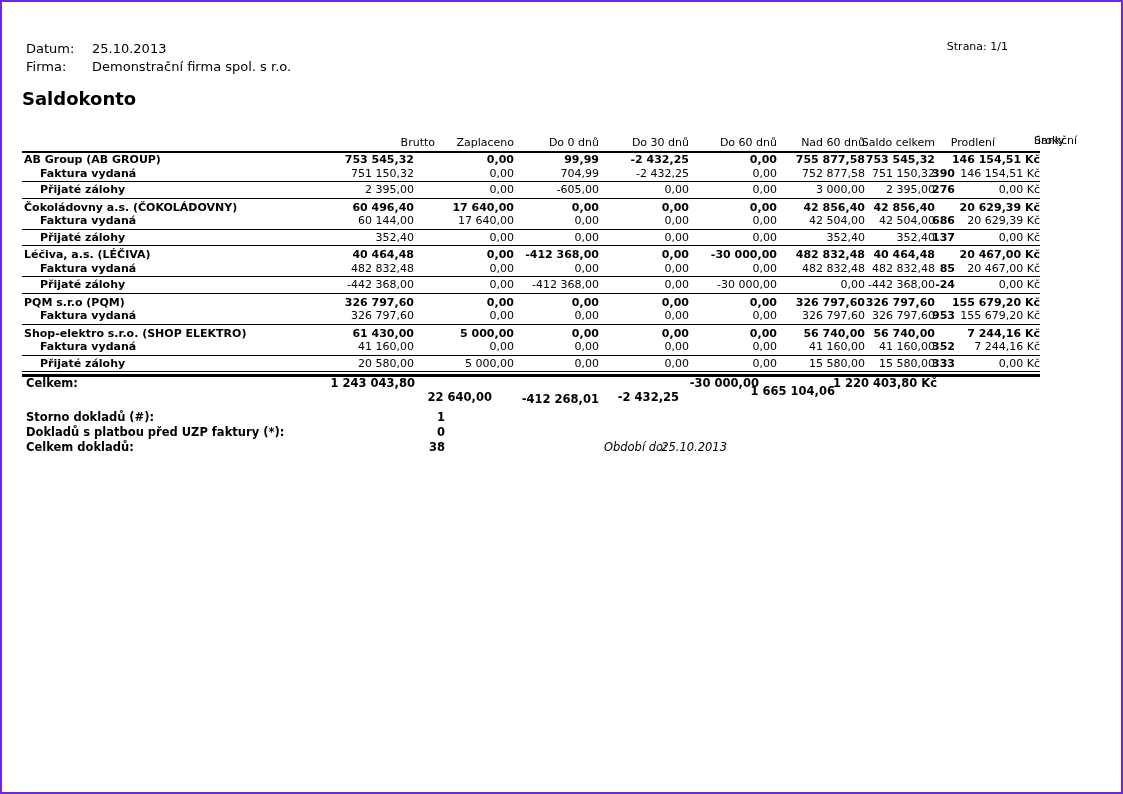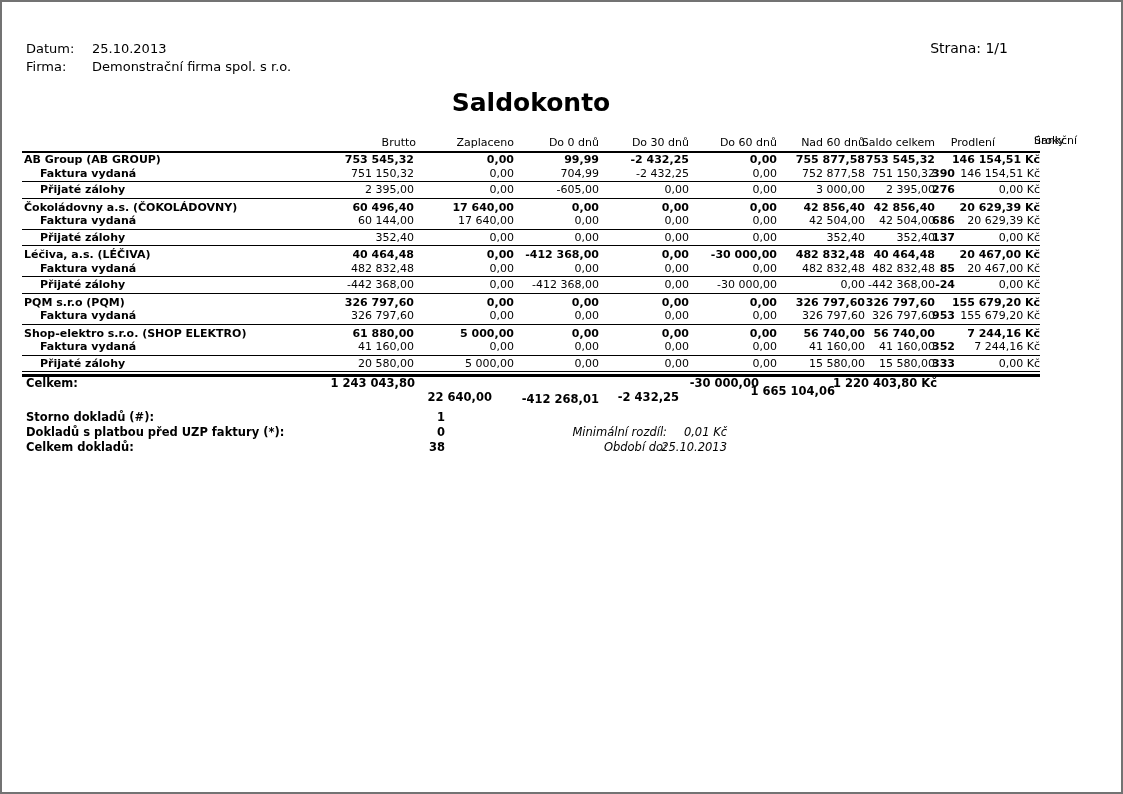--- a/index.html
+++ b/index.html
@@ -1,31 +1,31 @@
 <!DOCTYPE html>
 <html><head>
 <meta charset="utf-8">
 <style>
   * { margin:0; padding:0; box-sizing:border-box; }
   html,body { width:1123px; height:794px; background:#e8e8e8; }
   body { font-family:"DejaVu Sans","Liberation Sans",sans-serif; color:#000; }
   .page {
     position:absolute; left:0; top:0; width:1123px; height:794px;
-    background:#fff; border:2px solid #737373;
+    background:#fff; border:2px solid #6d28d9;
   }
   .meta { position:absolute; left:24px; top:38px; font-size:13px; line-height:18px; }
   .meta-row { display:flex; }
   .meta-label { width:66px; }
-  .strana { position:absolute; right:113px; top:38px; font-size:14px; }
-  .title { position:absolute; left:20px; top:86px; width:1018px; text-align:center;
-           font-size:25px; font-weight:bold; }
+  .strana { position:absolute; right:113px; top:38px; font-size:11px; }
+  .title { position:absolute; left:20px; top:86px; width:1018px; 
+           font-size:18px; font-weight:bold; }
   .report { position:absolute; left:20px; top:118px; width:1018px; }
   .thead { position:relative; height:31px; font-size:11px; }
   .thead span { position:absolute; bottom:2px; white-space:nowrap; }
-  .h-brutto   { right:624px; }
+  .h-brutto   { right:605px; }
   .h-zapl     { right:526px; }
   .h-do0      { right:441px; }
   .h-do30     { right:351px; }
   .h-do60     { right:263px; }
   .h-nad60    { right:175px; }
   .h-saldo    { right:105px; }
   .h-prodleni { right:45px; }
   .h-sank     { right:6px; text-align:right; line-height:13px; }
   .rule-header { height:2px; background:#000; }
   .t-row { display:grid; grid-template-columns:300px 92px 100px 85px 90px 88px 88px 70px 20px 85px;
@@ -420,21 +420,21 @@
             <span>953</span>
           </div>
           <div class="c-num c-sankcni">
             <span>155 679,20 Kč</span>
           </div>
         </div>
         <div class="t-rule-end"></div>
         <div class="t-row summary">
           <div class="c-label">Shop-elektro s.r.o. (SHOP ELEKTRO)</div>
           <div class="c-num c-brutto">
-            <span>61 880,00</span>
+            <span>61 430,00</span>
           </div>
           <div class="c-num c-zaplaceno">
             <span>5 000,00</span>
           </div>
           <div class="c-num c-do0">
             <span>0,00</span>
           </div>
           <div class="c-num c-do30">
             <span>0,00</span>
           </div>
@@ -541,23 +541,19 @@
       <span class="count-value">1</span>
     </div>
     <div class="count-row">
       <span class="count-label">Dokladů s platbou před UZP faktury (*):</span>
       <span class="count-value">0</span>
     </div>
     <div class="count-row">
       <span class="count-label">Celkem dokladů:</span>
       <span class="count-value">38</span>
     </div>
-    <div class="side-row r1">
-      <span class="side-label">Minimální rozdíl:</span>
-      <span class="side-value">0,01 Kč</span>
-    </div>
     <div class="side-row r2">
       <span class="side-label">Období do:</span>
       <span class="side-value">25.10.2013</span>
     </div>
   </div>
 
 </div>
 
 </body></html>

